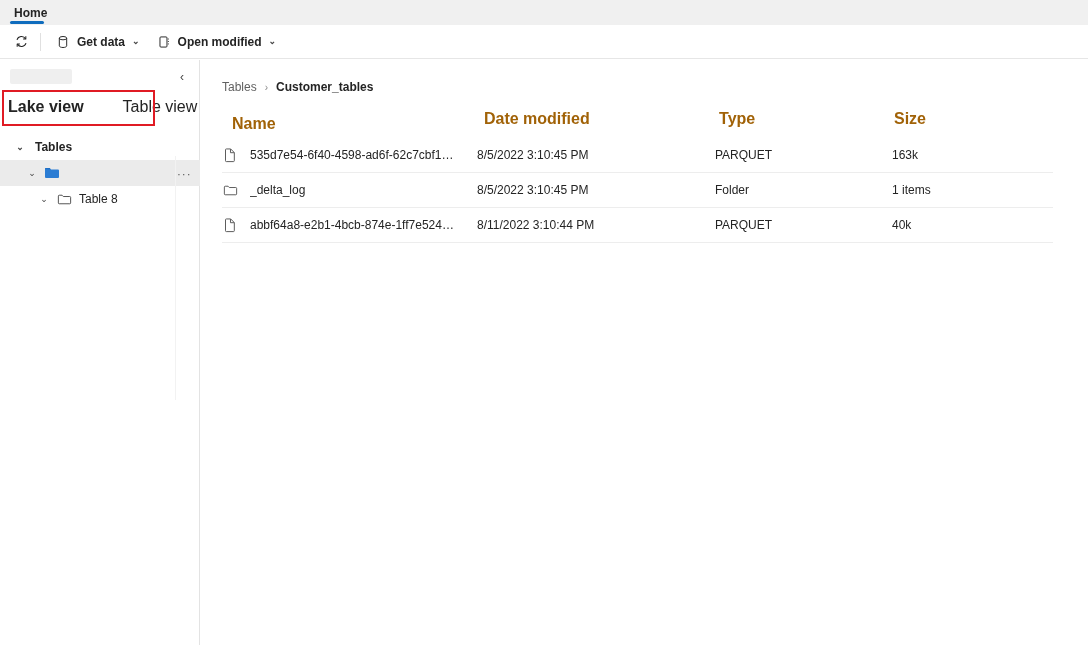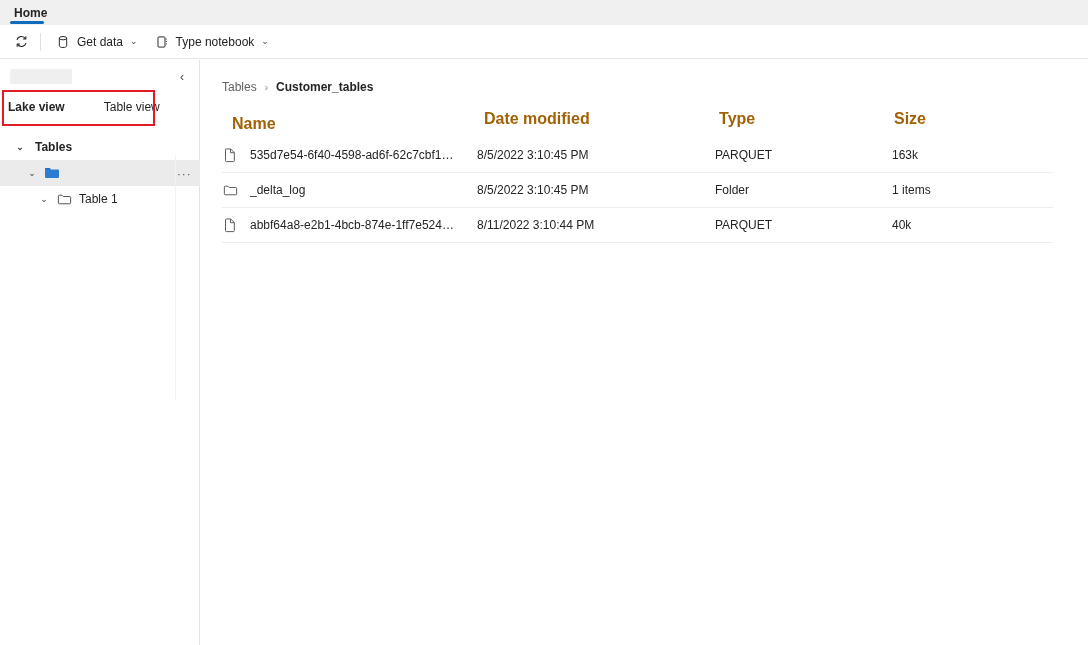--- a/index.html
+++ b/index.html
@@ -50,20 +50,21 @@
   .commandbar {
     position: absolute;
     left: 0; top: 25px;
     width: 1088px; height: 34px;
     background: #ffffff;
     border-bottom: 1px solid #e6e6e6;
     display: flex;
     align-items: center;
     padding-left: 8px;
     box-sizing: border-box;
+    font-weight: bold;
   }
   .cmd-btn {
     display: flex;
     align-items: center;
     gap: 6px;
     height: 26px;
     padding: 0 8px;
     border-radius: 4px;
     cursor: pointer;
     color: #242424;
@@ -131,21 +132,21 @@
     left: 0; top: 34px;
     width: 200px; height: 30px;
     display: flex;
     align-items: flex-start;
   }
   .view-tab {
     position: relative;
     height: 26px;
     display: flex;
     align-items: center;
-    font-size: 12px;
+    font-size: 16px;
     cursor: pointer;
     color: #242424;
   }
   .view-tab.tab-lake { margin-left: 8px; }
   .view-tab.tab-table { margin-left: 39px; }
   .view-tab.active { font-weight: bold; }
   .view-tab.active::after {
     content: "";
     position: absolute;
     left: 0; bottom: -6px;
@@ -324,21 +325,21 @@
     <span class="chev-sm">⌄</span>
   </div>
 
   <div class="cmd-btn">
     <span class="cmd-icon">
       <svg width="14" height="14" viewBox="0 0 16 16" fill="none" stroke="#242424" stroke-width="1.1">
         <rect x="3.4" y="2.2" width="8" height="11.6" rx="1.1"></rect>
         <path d="M12.4 4.6h1.1M12.4 7.4h1.1M12.4 10.2h1.1"></path>
       </svg>
     </span>
-    <span>Type notebook</span>
+    <span>Open modified</span>
     <span class="chev-sm">⌄</span>
   </div>
 
 </div>
 
 <div class="sidebar">
 
   <div class="side-head">
     <div class="item-placeholder"></div>
     <div class="collapse-btn">
@@ -374,21 +375,21 @@
       <span class="more-btn">···</span>
     </div>
 
     <div class="tree-row level2">
       <span class="tw">⌄</span>
       <span class="tree-icon">
         <svg width="15" height="13" viewBox="0 0 16 14" fill="none" stroke="#505050" stroke-width="1.05">
           <path d="M1.4 3.3a.9.9 0 0 1 .9-.9h3.1l1.3 1.4h7a.9.9 0 0 1 .9.9v6a.9.9 0 0 1-.9.9H2.3a.9.9 0 0 1-.9-.9z" stroke-linejoin="round"></path>
         </svg>
       </span>
-      <span class="tree-label">Table 1</span>
+      <span class="tree-label">Table 8</span>
     </div>
 
   </div>
 
   <div class="tree-guide"></div>
 </div>
 
 <div class="annotation-box"></div>
 
 <div class="content">

